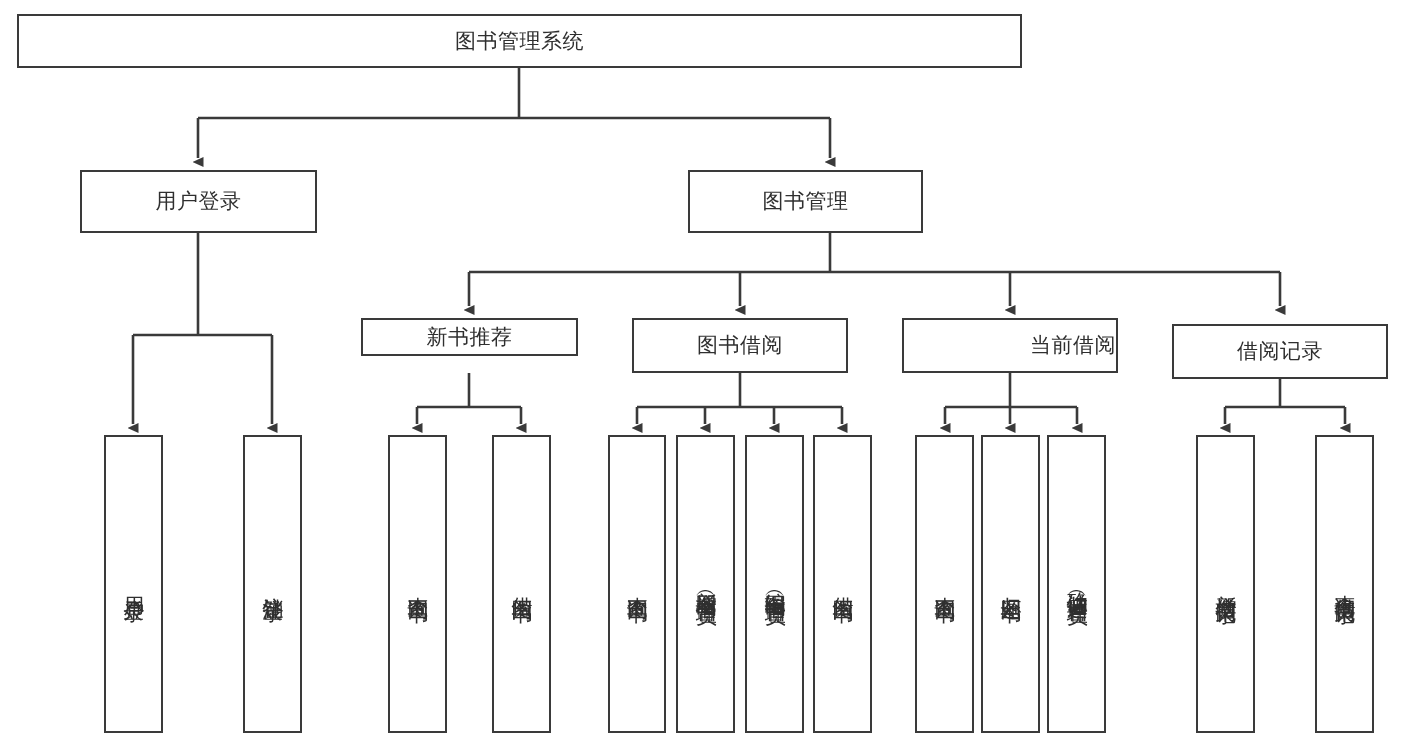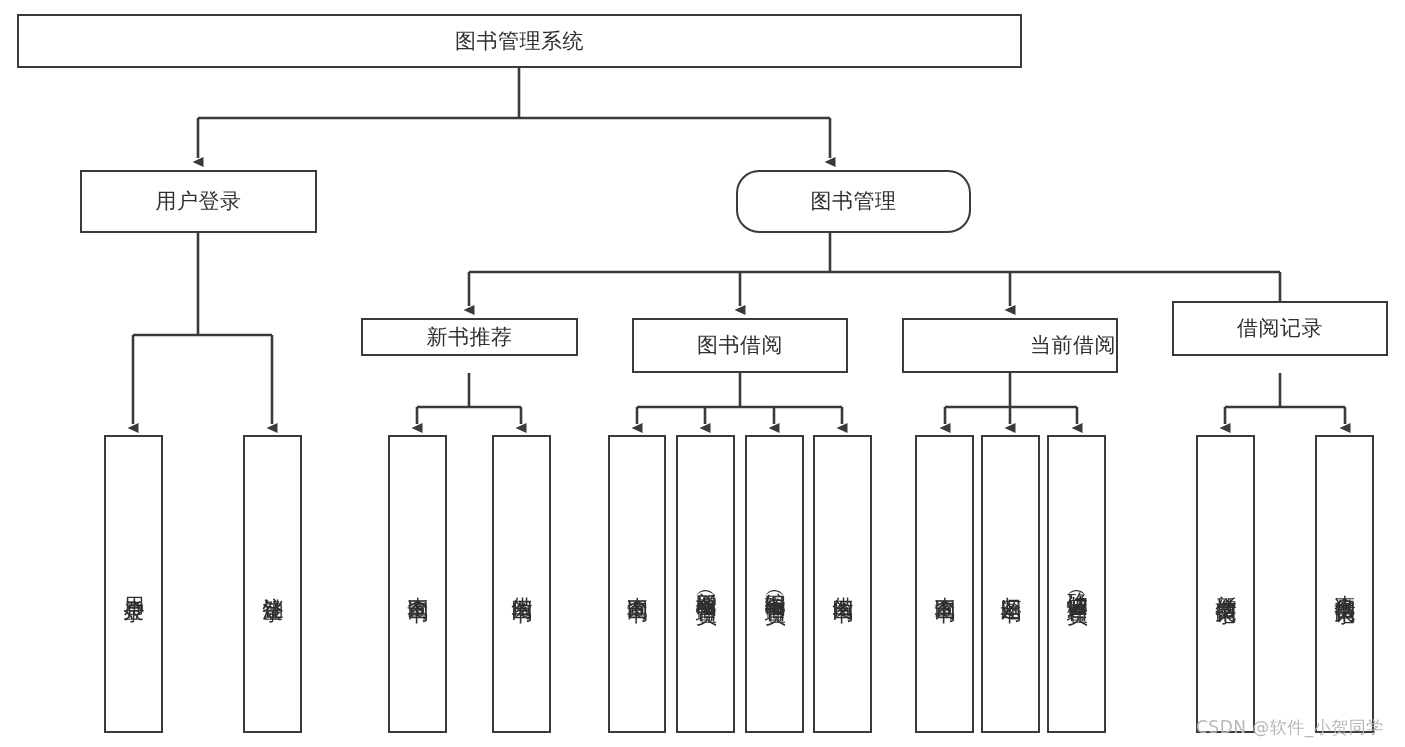--- a/index.html
+++ b/index.html
@@ -127,34 +127,34 @@
     </g>
   </svg>
 
   <div class="node" style="left:17px; top:14px; width:1005px; height:54px;">
     <span class="label">图书管理系统</span>
   </div>
 
   <div class="node" style="left:80px; top:170px; width:237px; height:63px;">
     <span class="label">用户登录</span>
   </div>
-  <div class="node" style="left:736px; top:170px; width:235px; height:63px;border-radius:23px;">
+  <div class="node" style="left:688px; top:170px; width:235px; height:63px;">
     <span class="label">图书管理</span>
   </div>
 
   <div class="node" style="left:361px; top:318px; width:217px; height:38px;">
     <span class="label">新书推荐</span>
   </div>
   <div class="node" style="left:632px; top:318px; width:216px; height:55px;">
     <span class="label">图书借阅</span>
   </div>
   <div class="node" style="left:902px; top:318px; width:216px; height:55px;justify-content:flex-end;">
     <span class="label">当前借阅</span>
   </div>
-  <div class="node" style="left:1172px; top:301px; width:216px; height:55px;">
+  <div class="node" style="left:1172px; top:324px; width:216px; height:55px;">
     <span class="label">借阅记录</span>
   </div>
 
   <div class="node vertical" style="left:104px; top:435px; width:59px; height:298px;">
     <span class="label">用户登录</span>
   </div>
   <div class="node vertical" style="left:243px; top:435px; width:59px; height:298px;">
     <span class="label">注销登录</span>
   </div>
 
@@ -188,15 +188,14 @@
     <span class="label">确认归还（管理员）</span>
   </div>
 
   <div class="node vertical" style="left:1196px; top:435px; width:59px; height:298px;">
     <span class="label">新增借阅记录</span>
   </div>
   <div class="node vertical" style="left:1315px; top:435px; width:59px; height:298px;">
     <span class="label">查询借阅记录</span>
   </div>
 
-  <div class="watermark" style="left:1196px; top:716px;">CSDN @软件_小贺同学</div>
 
 </div>
 
 </body></html>

